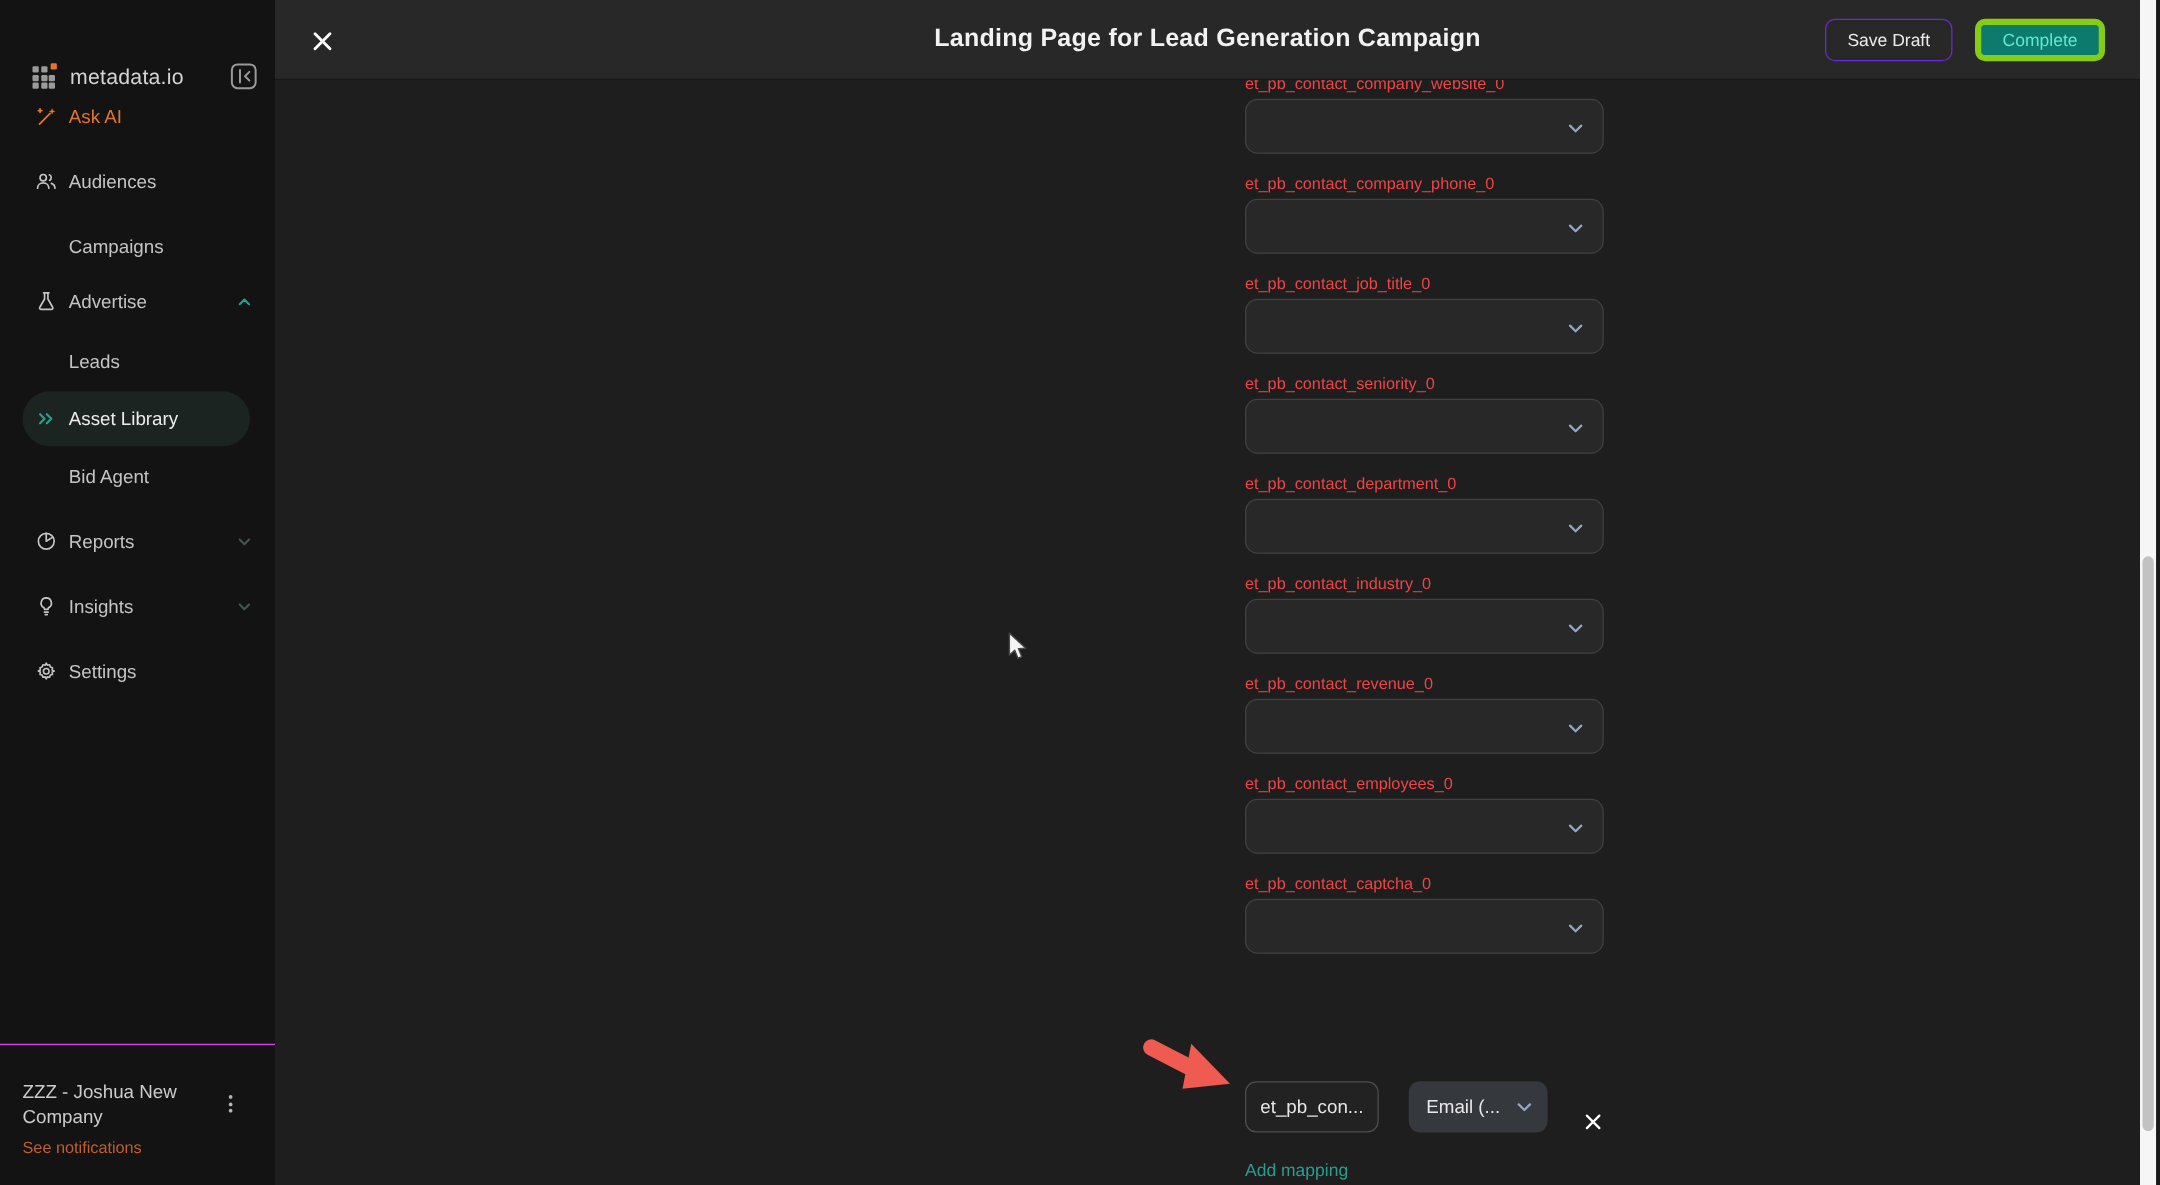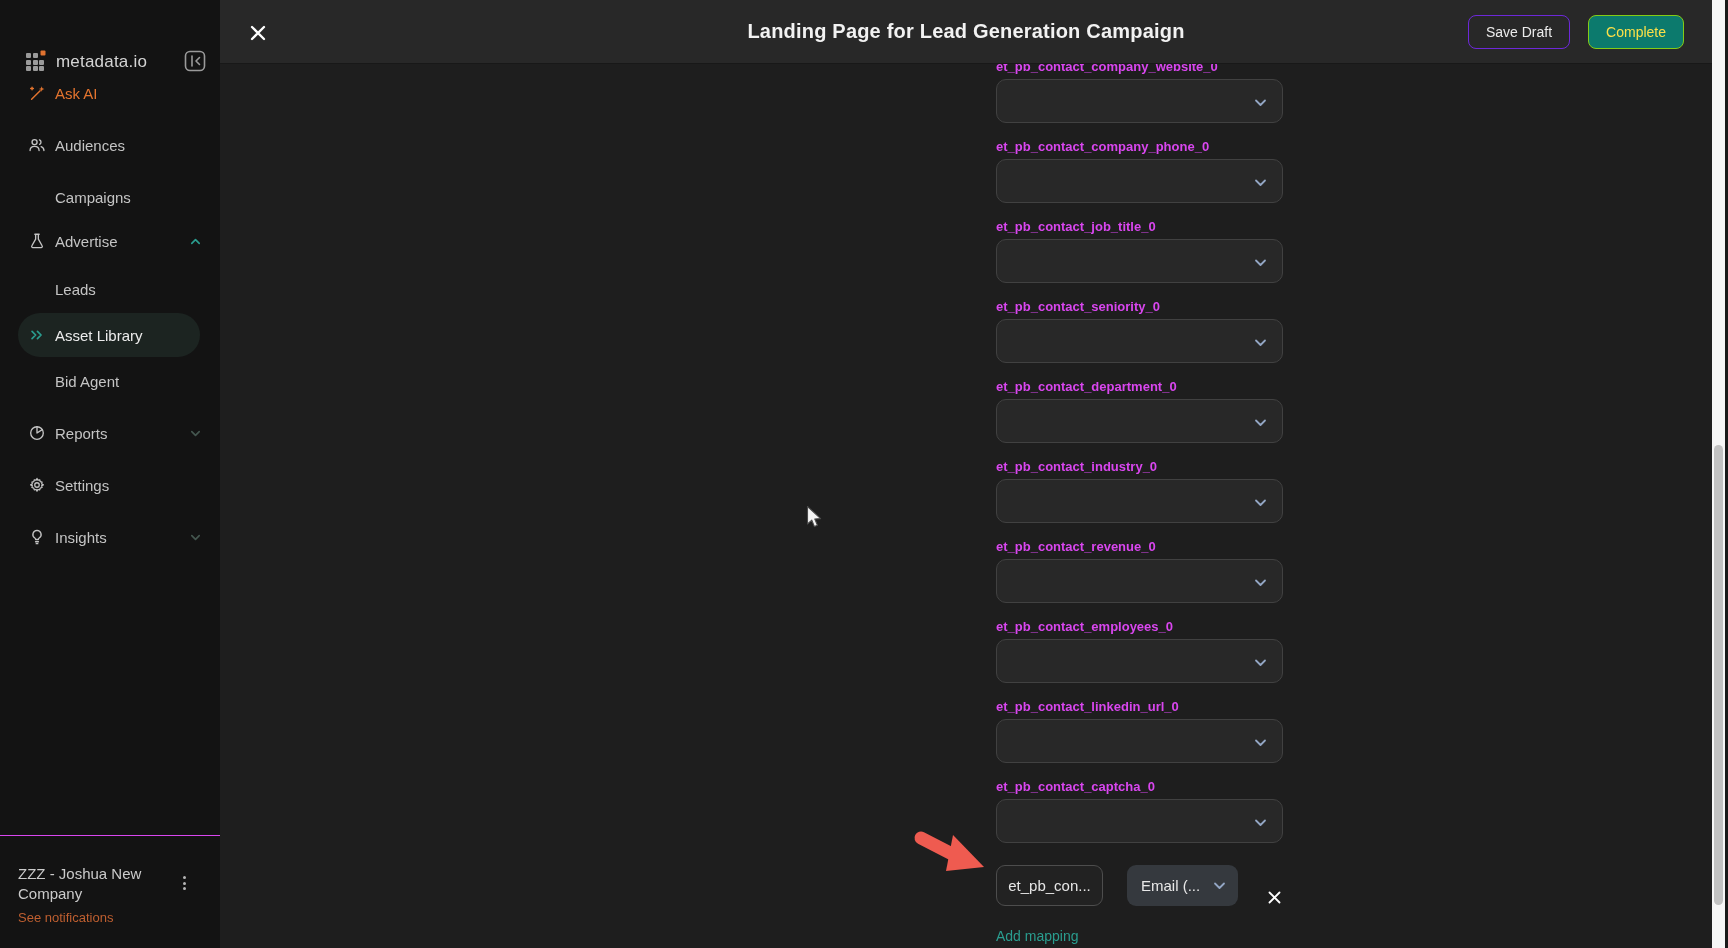--- a/index.html
+++ b/index.html
@@ -33,26 +33,26 @@
   .kebab i{width:3px;height:3px;border-radius:50%;background:#b5b5b5;display:block;}
 
   
   .main{position:absolute;left:220px;top:0;width:1492px;height:948px;background:#1e1e1e;}
   .mheader{position:absolute;left:0;top:0;right:0;height:64px;background:#282828;border-bottom:1px solid #181818;z-index:5;display:flex;align-items:center;}
   .close-x{position:absolute;left:28px;top:23px;width:19px;height:19px;cursor:pointer;display:flex;align-items:center;justify-content:center;}
   .mtitle{position:absolute;left:0;right:0;text-align:center;font-size:20px;font-weight:700;color:#f2f2f2;letter-spacing:.2px;}
   .hbtns{position:absolute;right:28px;top:15px;display:flex;gap:18px;}
   .btn{height:34px;border-radius:8px;font-size:14px;display:flex;align-items:center;padding:0 17px;cursor:pointer;font-family:inherit;}
   .btn-ghost{background:transparent;border:1px solid #6d28d9;color:#ececec;}
-  .btn-primary{background:#0c7a6d;border:1px solid #84cc16;color:#fde047;}
+  .btn-primary{background:#0c7a6d;border:5px solid #84cc16;color:#5eead4;}
 
   
   .fields{position:absolute;left:776px;top:59px;width:287px;z-index:1;}
   .frow{margin-bottom:16px;}
-  .flabel{font-size:13px;font-weight:700;color:#d946ef;height:16px;line-height:16px;margin-bottom:4px;white-space:nowrap;}
+  .flabel{font-size:13px;font-weight:400;color:#ef4444;height:16px;line-height:16px;margin-bottom:4px;white-space:nowrap;}
   .fselect{height:44px;background:#282828;border:1px solid #414141;border-radius:10px;position:relative;cursor:pointer;}
   .fchev{position:absolute;right:14px;top:15px;color:#93a6c4;display:flex;}
 
   .map-row{display:flex;align-items:center;margin-top:22px;height:41px;}
   .map-input{width:107px;height:41px;border:1px solid #4d4d4d;border-radius:9px;background:#222222;color:#e6e6e6;font-size:15px;display:flex;align-items:center;justify-content:center;white-space:nowrap;overflow:hidden;cursor:text;}
   .map-select{width:111px;height:41px;margin-left:24px;background:#35393e;border:none;border-radius:9px;display:flex;align-items:center;justify-content:space-between;padding:0 11px 0 14px;color:#e8e8e8;font-size:15px;cursor:pointer;white-space:nowrap;}
   .map-select .fchev2{color:#93a6c4;display:flex;margin-left:6px;}
   .map-x{margin-left:27px;width:18px;height:18px;cursor:pointer;display:flex;align-items:center;justify-content:center;}
   .add-mapping{margin-top:22px;color:#2a9d8f;font-size:14px;cursor:pointer;display:inline-block;}
 
@@ -159,42 +159,42 @@
         </span>
     <span class="nlabel">Reports</span>
     <span class="nchev dim">
           <svg width="13" height="13" viewBox="0 0 14 14" fill="none" stroke="currentColor" stroke-width="1.8" stroke-linecap="round" stroke-linejoin="round">
             <path d="M3 5 L7 9 L11 5"></path>
           </svg>
         </span>
   </div>
       <div class="nav-item">
     <span class="nicon">
-          <svg width="18" height="18" viewBox="0 0 20 20" fill="none" stroke="currentColor" stroke-width="1.4" stroke-linejoin="round">
-            <circle cx="10" cy="10" r="2.5"></circle>
-            <path d="M10 2.7 l.9 1.9 2.1-.4 .6 2 2 .6 -.4 2.1 1.9.9 -1.9.9 .4 2.1 -2 .6 -.6 2 -2.1-.4 -.9 1.9 -.9-1.9 -2.1.4 -.6-2 -2-.6 .4-2.1 -1.9-.9 1.9-.9 -.4-2.1 2-.6 .6-2 2.1.4z"></path>
-          </svg>
-        </span>
-    <span class="nlabel">Settings</span>
-    <span class="nchev"></span>
-  </div>
-      <div class="nav-item">
-    <span class="nicon">
           <svg width="18" height="18" viewBox="0 0 20 20" fill="none" stroke="currentColor" stroke-width="1.5" stroke-linecap="round" stroke-linejoin="round">
             <path d="M10 2.6 a4.6 4.6 0 0 1 2.4 8.5 c-.6.4-.9 1-.9 1.7 h-3 c0-.7-.3-1.3-.9-1.7 A4.6 4.6 0 0 1 10 2.6z"></path>
             <path d="M8.4 15.3 h3.2 M9.1 17.4 h1.8"></path>
           </svg>
         </span>
     <span class="nlabel">Insights</span>
     <span class="nchev dim">
           <svg width="13" height="13" viewBox="0 0 14 14" fill="none" stroke="currentColor" stroke-width="1.8" stroke-linecap="round" stroke-linejoin="round">
             <path d="M3 5 L7 9 L11 5"></path>
           </svg>
         </span>
   </div>
+      <div class="nav-item">
+    <span class="nicon">
+          <svg width="18" height="18" viewBox="0 0 20 20" fill="none" stroke="currentColor" stroke-width="1.4" stroke-linejoin="round">
+            <circle cx="10" cy="10" r="2.5"></circle>
+            <path d="M10 2.7 l.9 1.9 2.1-.4 .6 2 2 .6 -.4 2.1 1.9.9 -1.9.9 .4 2.1 -2 .6 -.6 2 -2.1-.4 -.9 1.9 -.9-1.9 -2.1.4 -.6-2 -2-.6 .4-2.1 -1.9-.9 1.9-.9 -.4-2.1 2-.6 .6-2 2.1.4z"></path>
+          </svg>
+        </span>
+    <span class="nlabel">Settings</span>
+    <span class="nchev"></span>
+  </div>
     </div>
   <div class="side-footer">
     <div class="company">ZZZ - Joshua New Company</div>
     <div class="notif">See notifications</div>
     <span class="kebab">
         <i></i>
         <i></i>
         <i></i>
       </span>
   </div>
@@ -268,30 +268,20 @@
     <div class="fselect">
       <span class="fchev">
         <svg width="15" height="15" viewBox="0 0 15 15" fill="none" stroke="currentColor" stroke-width="1.8" stroke-linecap="round" stroke-linejoin="round">
               <path d="M3 5.5 L7.5 10 L12 5.5"></path>
             </svg>
       </span>
     </div>
   </div>
       <div class="frow">
     <div class="flabel">et_pb_contact_employees_0</div>
-    <div class="fselect">
-      <span class="fchev">
-        <svg width="15" height="15" viewBox="0 0 15 15" fill="none" stroke="currentColor" stroke-width="1.8" stroke-linecap="round" stroke-linejoin="round">
-              <path d="M3 5.5 L7.5 10 L12 5.5"></path>
-            </svg>
-      </span>
-    </div>
-  </div>
-      <div class="frow">
-    <div class="flabel">et_pb_contact_linkedin_url_0</div>
     <div class="fselect">
       <span class="fchev">
         <svg width="15" height="15" viewBox="0 0 15 15" fill="none" stroke="currentColor" stroke-width="1.8" stroke-linecap="round" stroke-linejoin="round">
               <path d="M3 5.5 L7.5 10 L12 5.5"></path>
             </svg>
       </span>
     </div>
   </div>
       <div class="frow">
     <div class="flabel">et_pb_contact_captcha_0</div>

